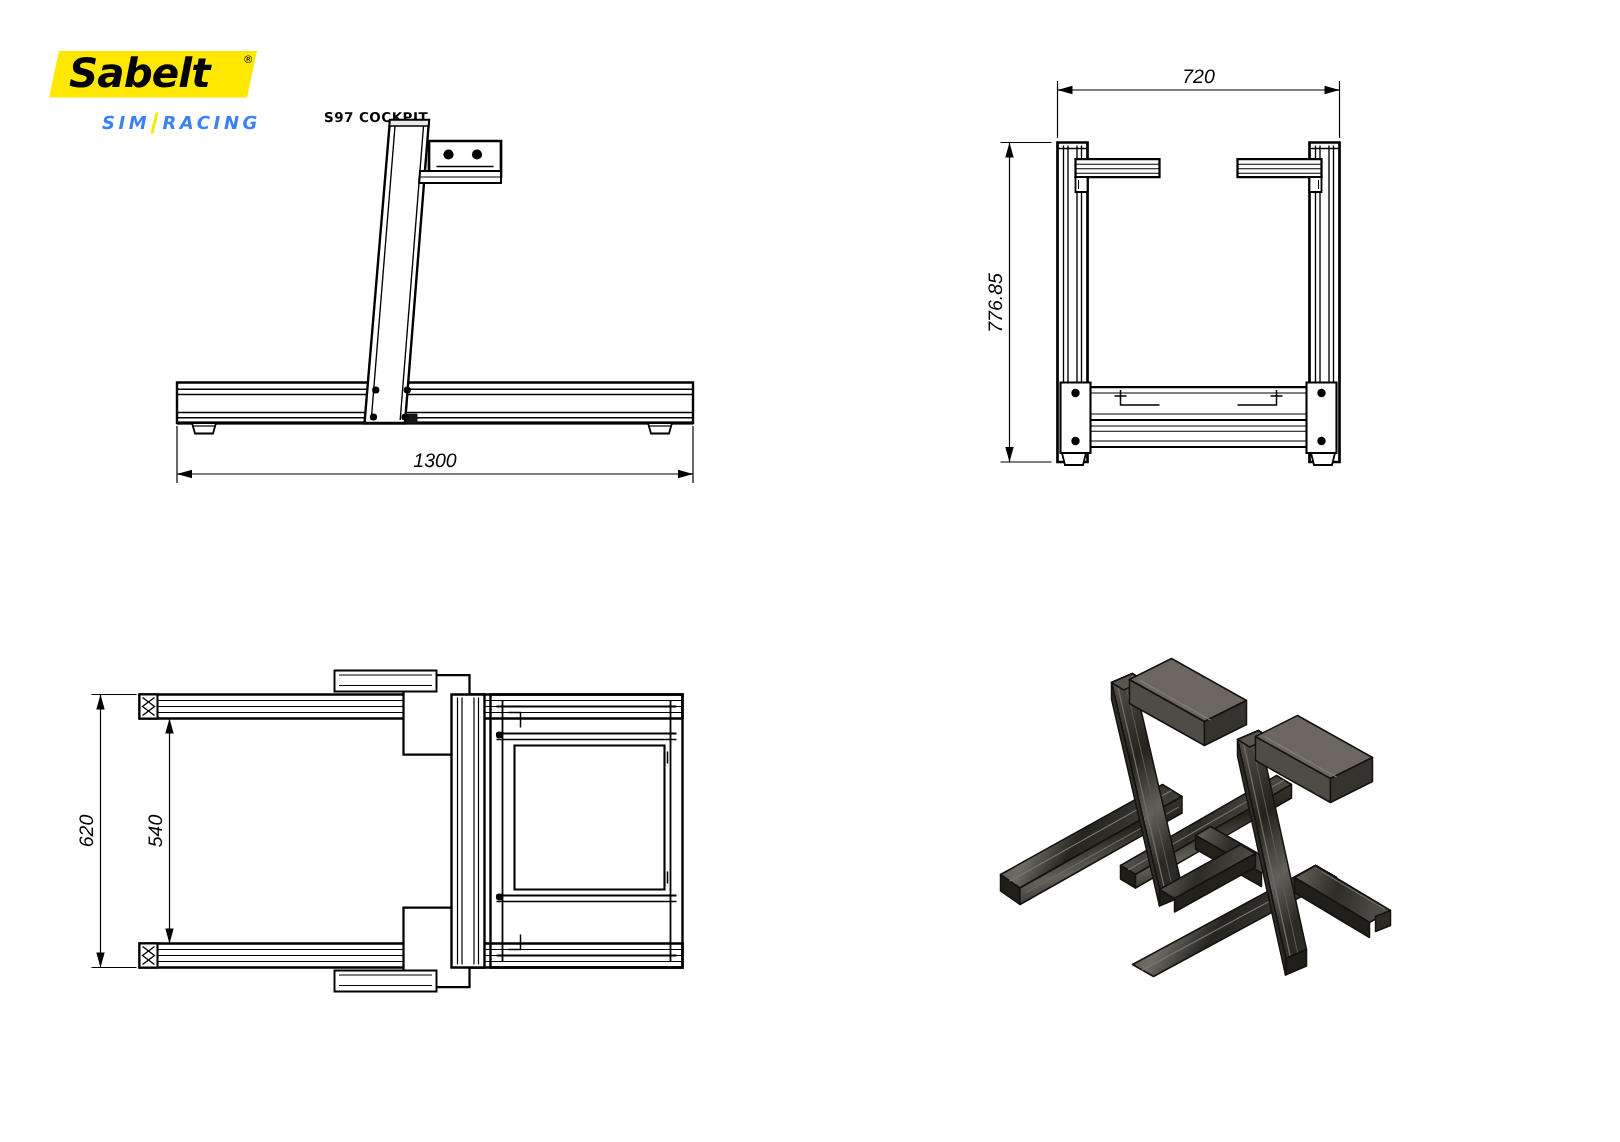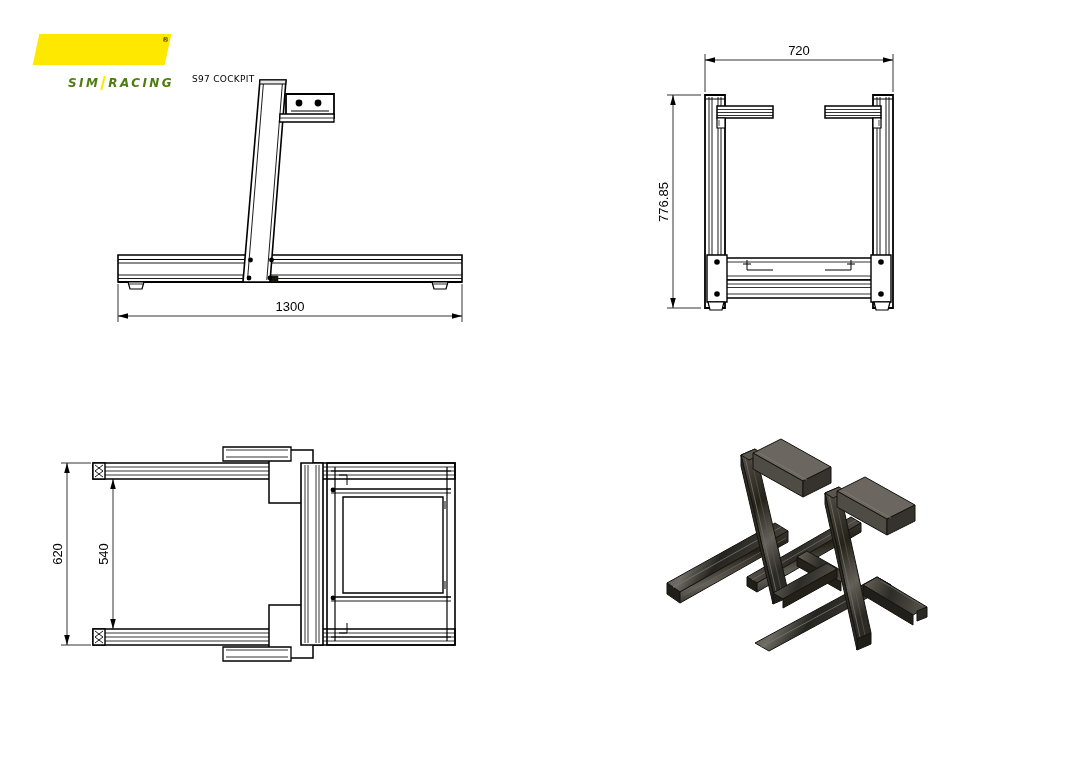--- a/index.html
+++ b/index.html
@@ -63,66 +63,68 @@
     top: 39px;
     height: 14px;
     white-space: nowrap;
   }
   .sub-sim, .sub-racing {
     font-family: "DejaVu Sans", sans-serif;
     font-weight: bold;
     font-style: italic;
     font-size: 12px;
     letter-spacing: 2.4px;
-    color: #4d7c0f;
+    color: #3b82f6;
     vertical-align: middle;
   }
   .sub-slash {
     display: inline-block;
     width: 2px;
     height: 14px;
     background: var(--brand-yellow, #ffe800);
     transform: skewX(-14deg);
     margin: 0 4px 0 2px;
     vertical-align: middle;
   }
   #brand-model {
     position: absolute;
-    left: 156px;
+    left: 180px;
     top: 40px;
     font-family: "DejaVu Sans", sans-serif;
-    font-weight: normal;
+    font-weight: bold;
     font-size: 9px;
     letter-spacing: 0.3px;
     color: #000;
     white-space: nowrap;
   }
 
   
   .view {
     position: absolute;
+    font-style: italic;
   }
   .view svg { display: block; overflow: visible; }
 
   #view-side   { left: 110px;  top: 70px;  width: 370px; height: 265px; }
   #view-front  { left: 655px; top: 40px;  width: 270px; height: 285px; }
   #view-top    { left: 55px;  top: 445px; width: 420px; height: 230px; }
   #view-iso    { left: 655px; top: 405px; width: 290px; height: 240px; }
 
   .dim-text {
     font-family: "Liberation Sans", sans-serif;
     font-size: 13px;
     fill: #000;
   }
 </style>
 </head>
 <body style="background: rgb(255, 255, 255);">
 
 <div id="brand">
   <div id="brand-plate"></div>
+  <div id="brand-wordmark">Sabelt</div>
   <div id="brand-reg">®</div>
   <div id="brand-sub">
     <span class="sub-sim">SIM</span><span class="sub-slash"></span><span class="sub-racing">RACING</span>
   </div>
   <div id="brand-model">S97 COCKPIT</div>
 </div>
 
 <div class="view" id="view-side">
   <svg viewBox="0 0 370 265" width="370" height="265">
     <g fill="none" stroke="#000" stroke-width="1.3" stroke-linejoin="miter">

